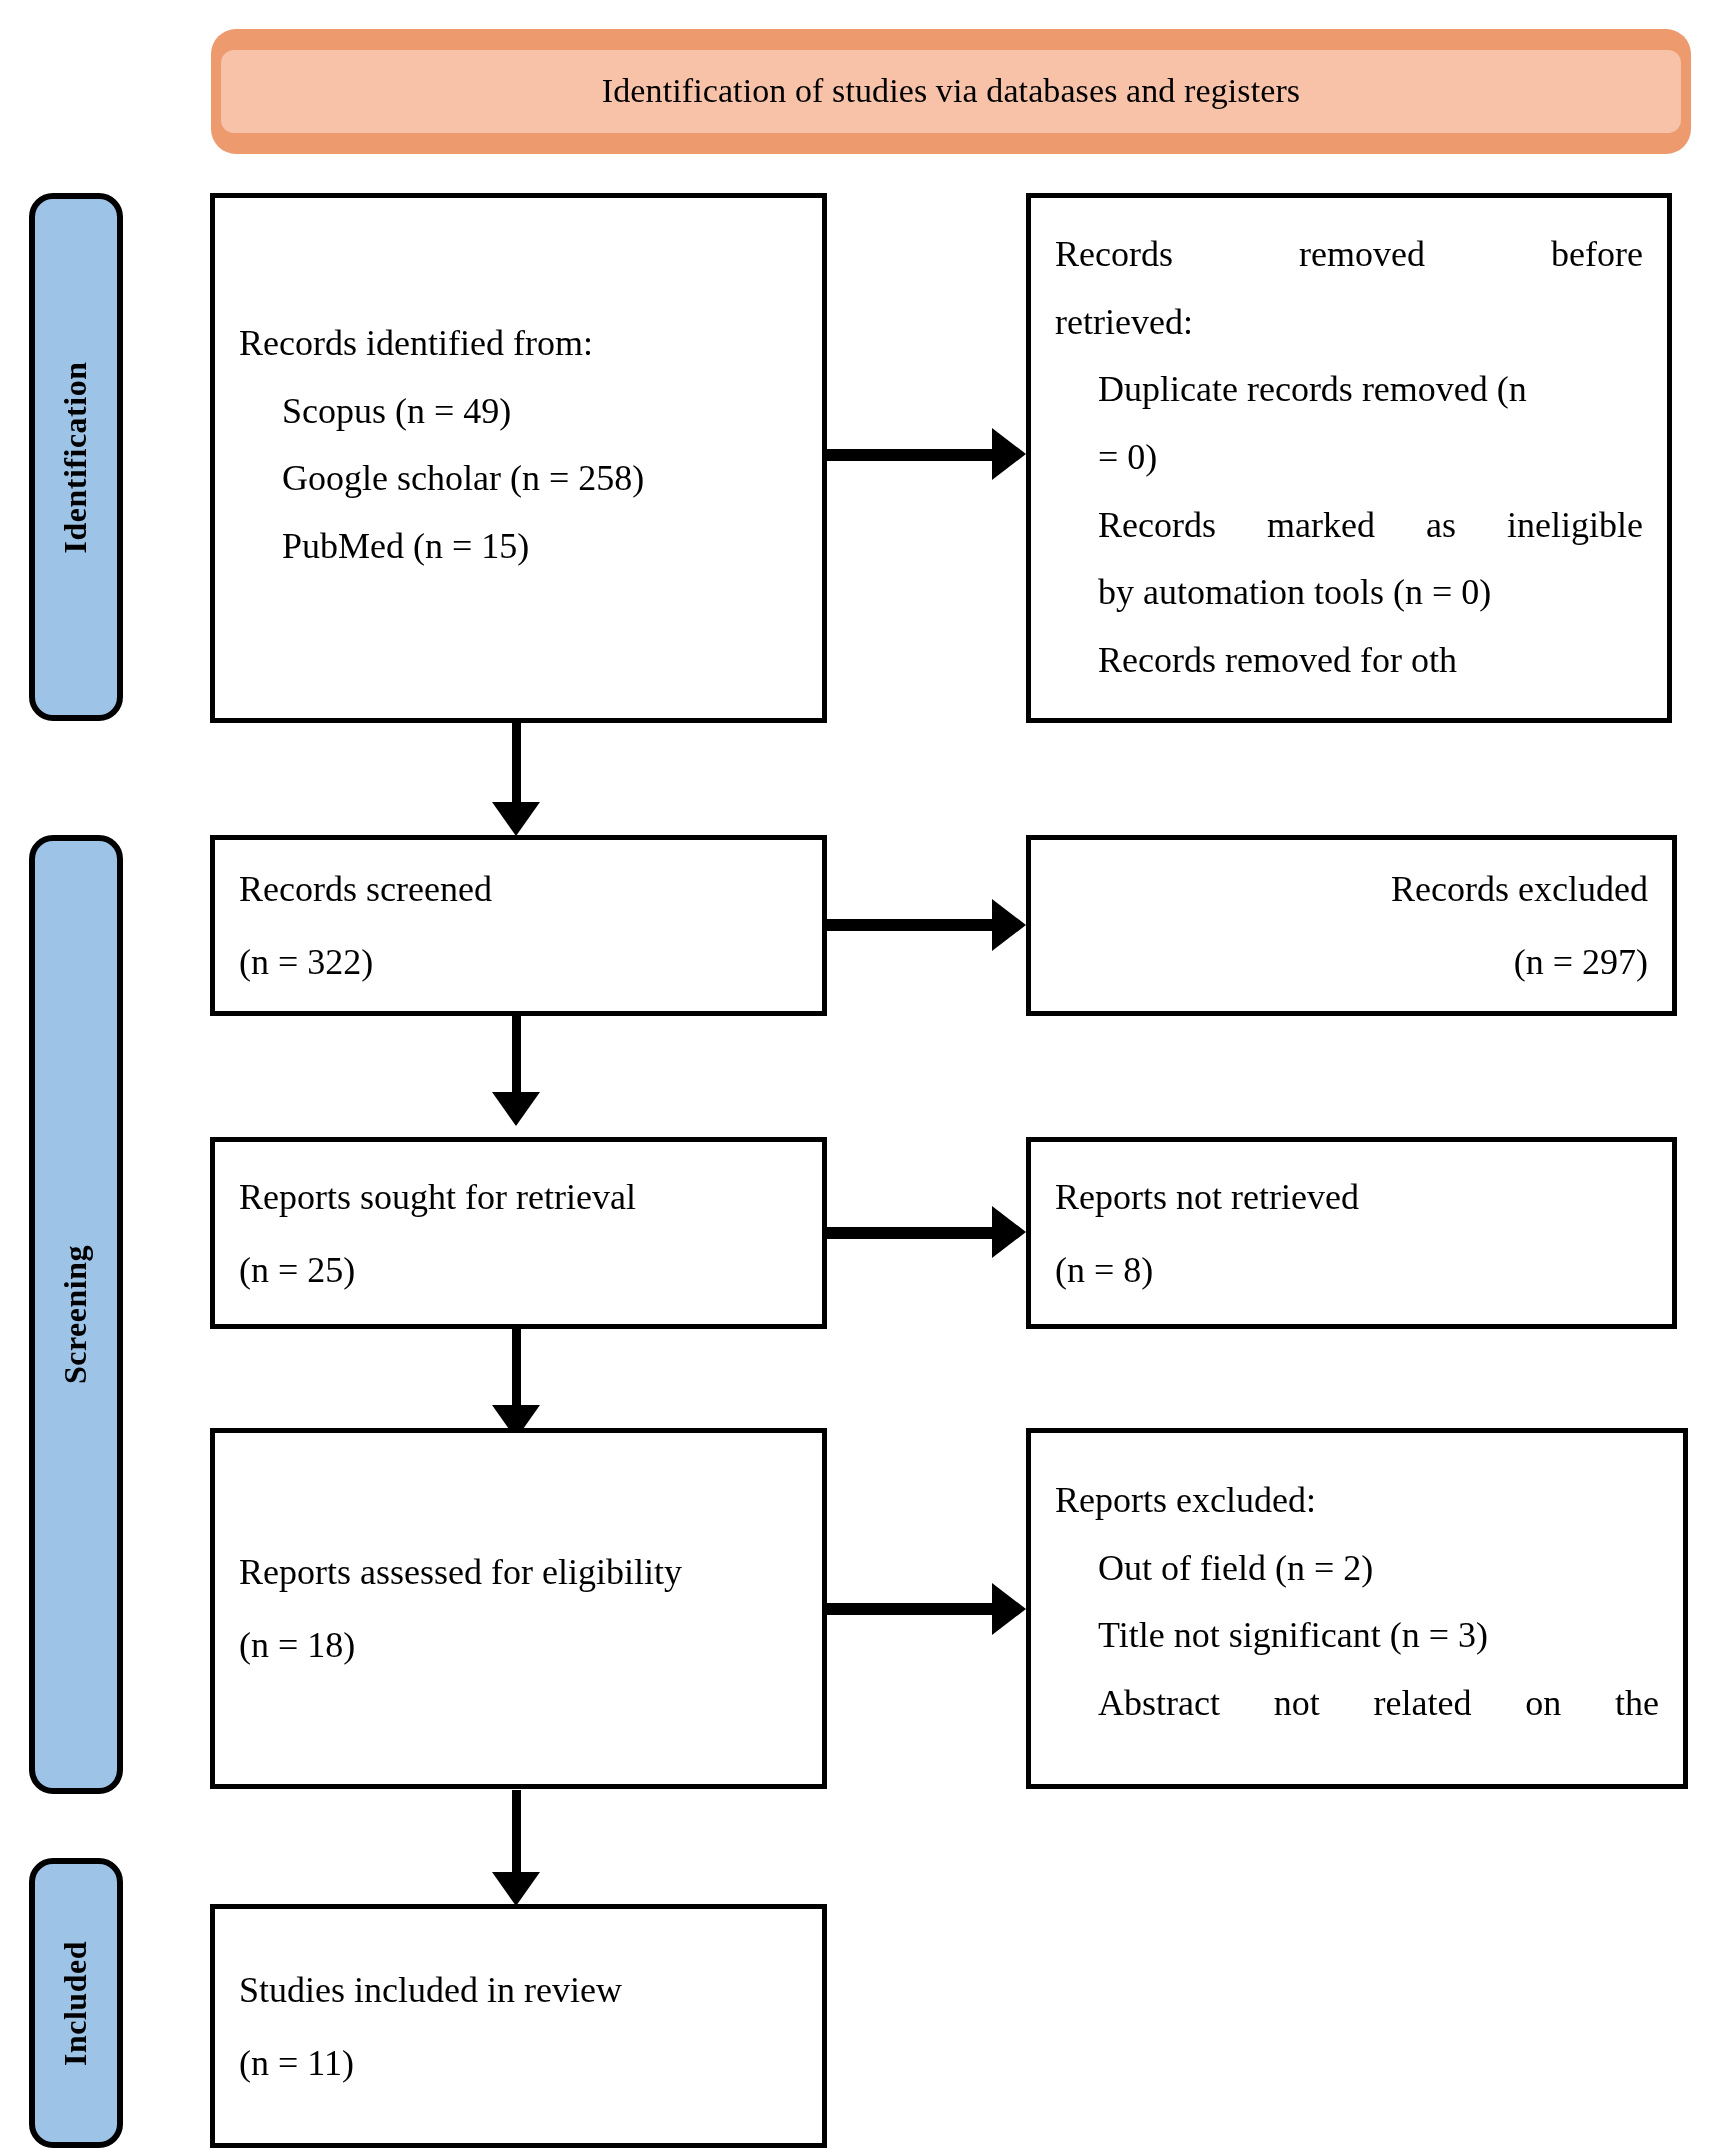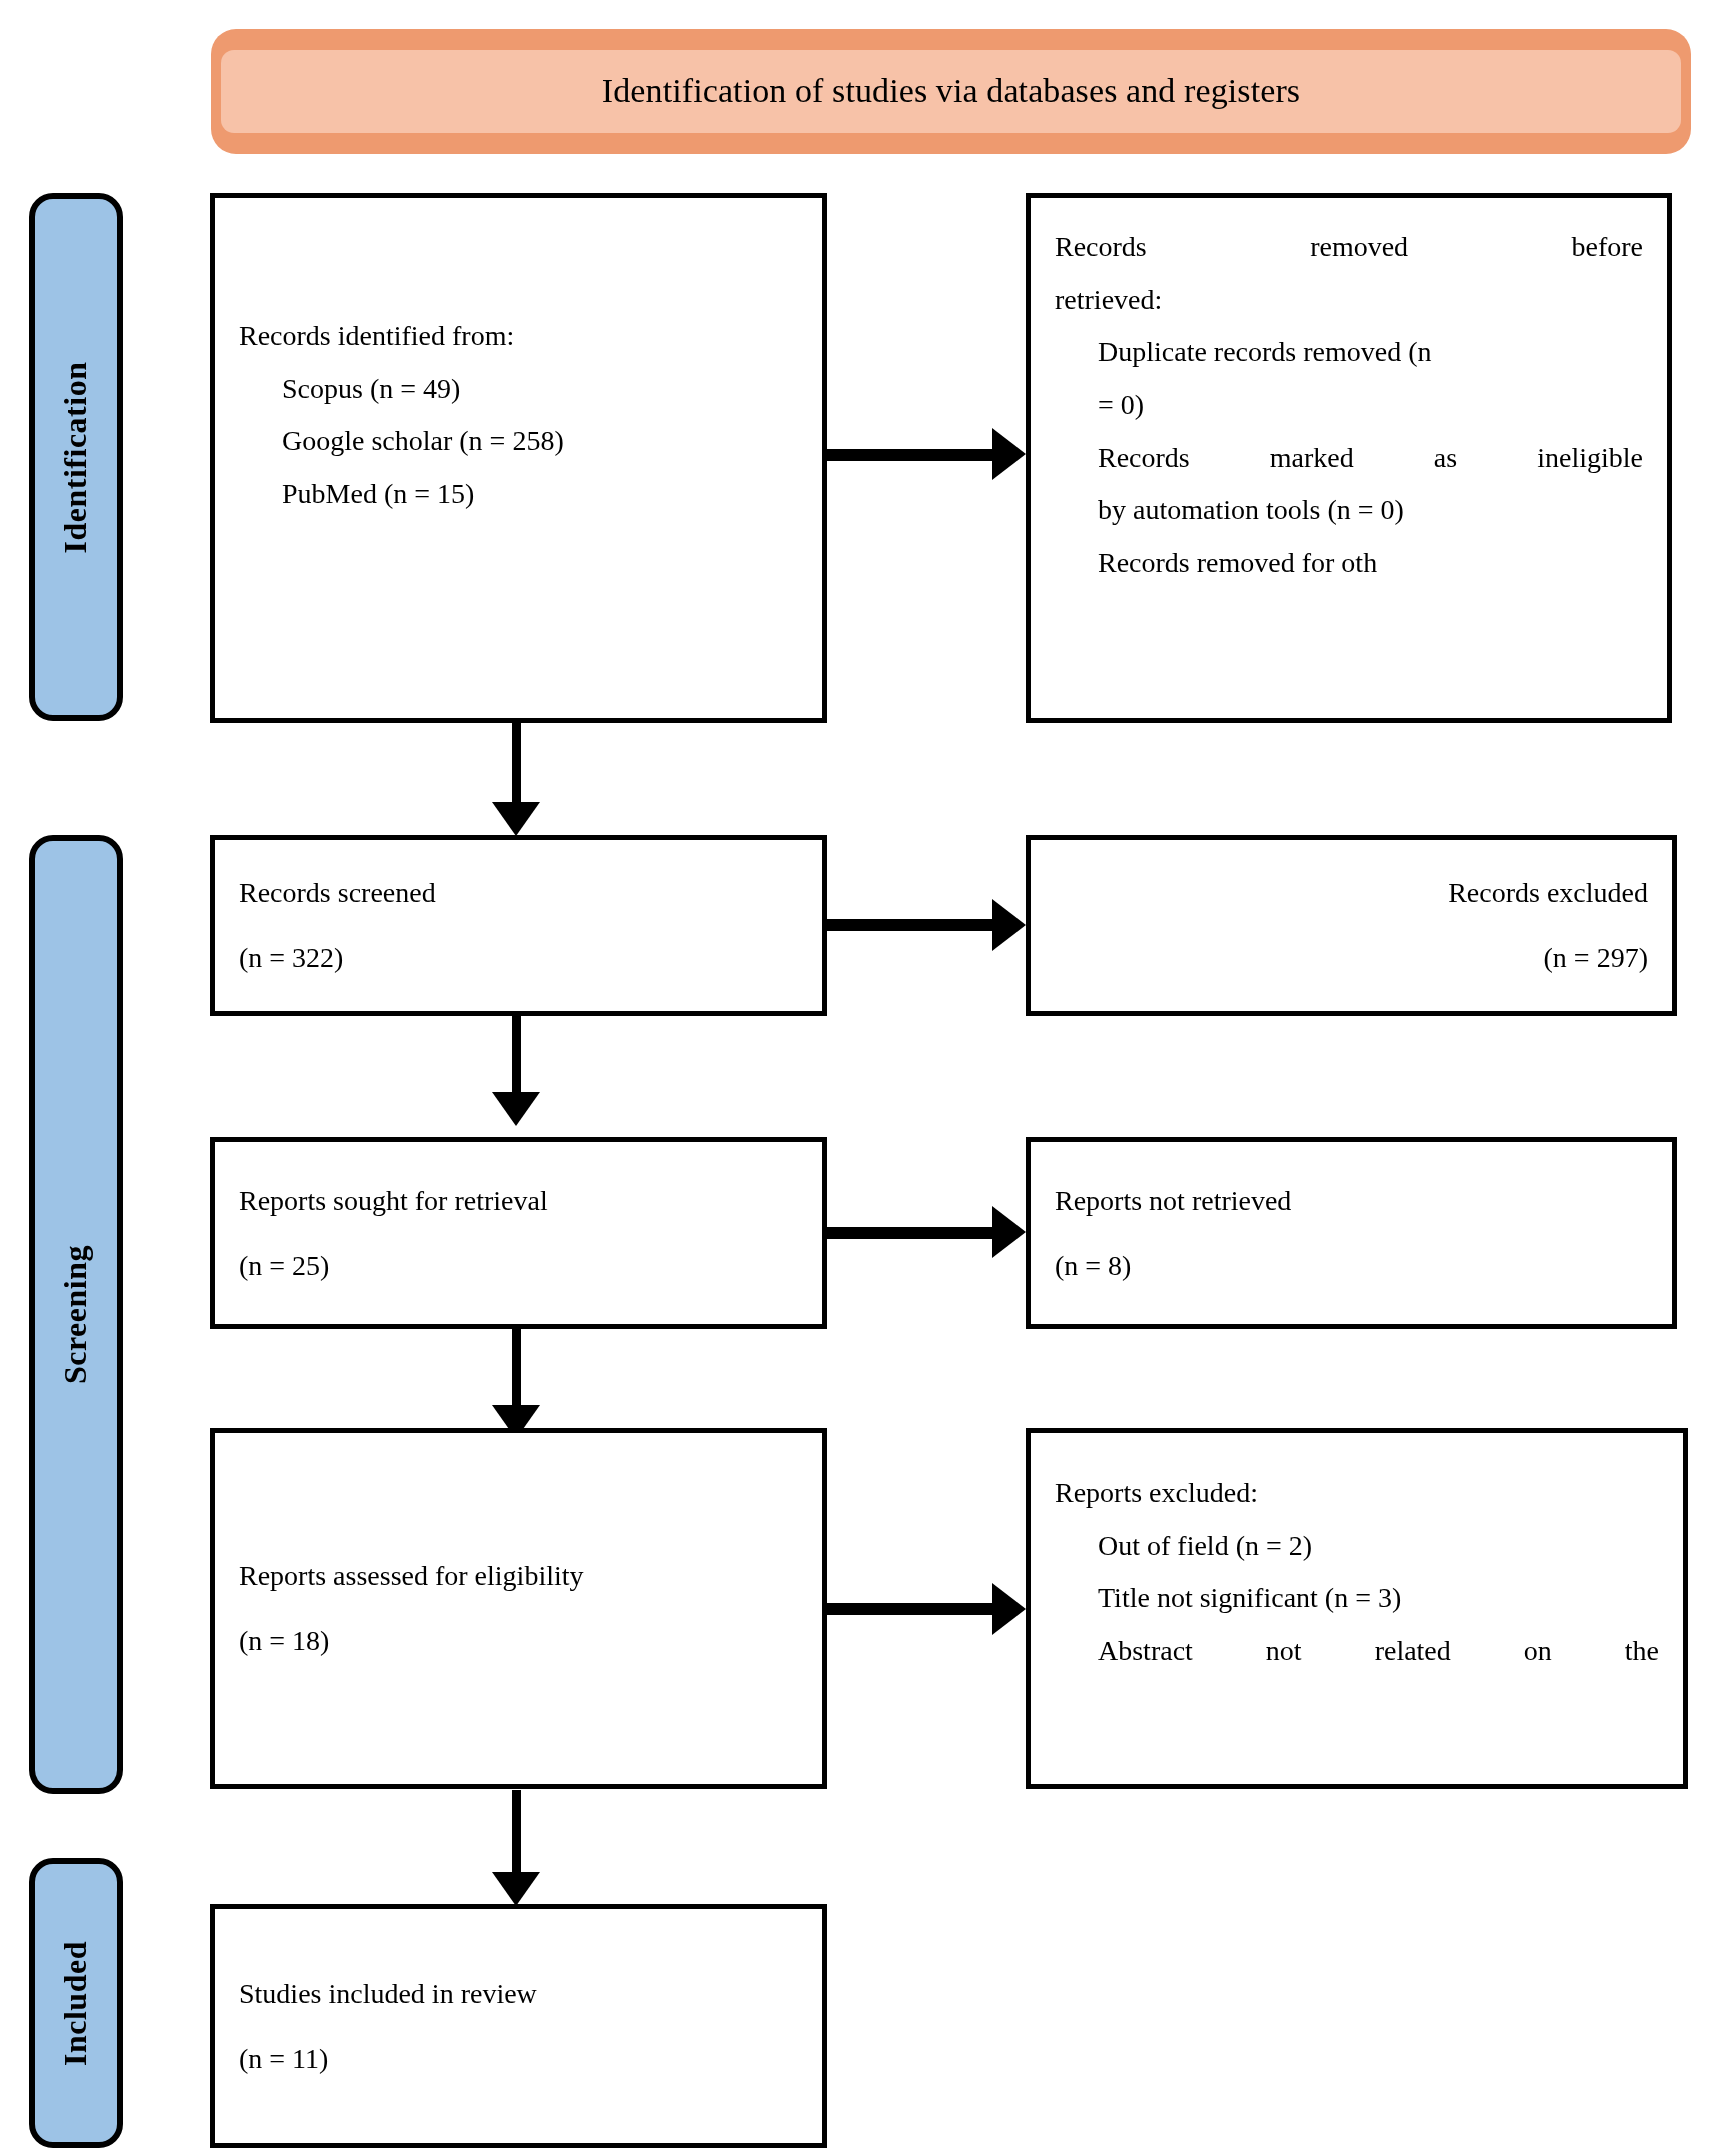--- a/index.html
+++ b/index.html
@@ -69,21 +69,21 @@
     overflow:hidden;
   }
   .box-inner{
     position:absolute;
     left:0; right:0;
     padding:0 24px;
     box-sizing:border-box;
   }
   .box p{
     margin:0;
-    font-size:28px;
+    font-size:36px;
     line-height:1.88;
   }
   .just p{ text-align:justify; }
   .just p.lastjust{ text-align-last:justify; }
   .indent{ padding-left:43px; }
 
   
   .vcenter{
     display:flex;
     flex-direction:column;

